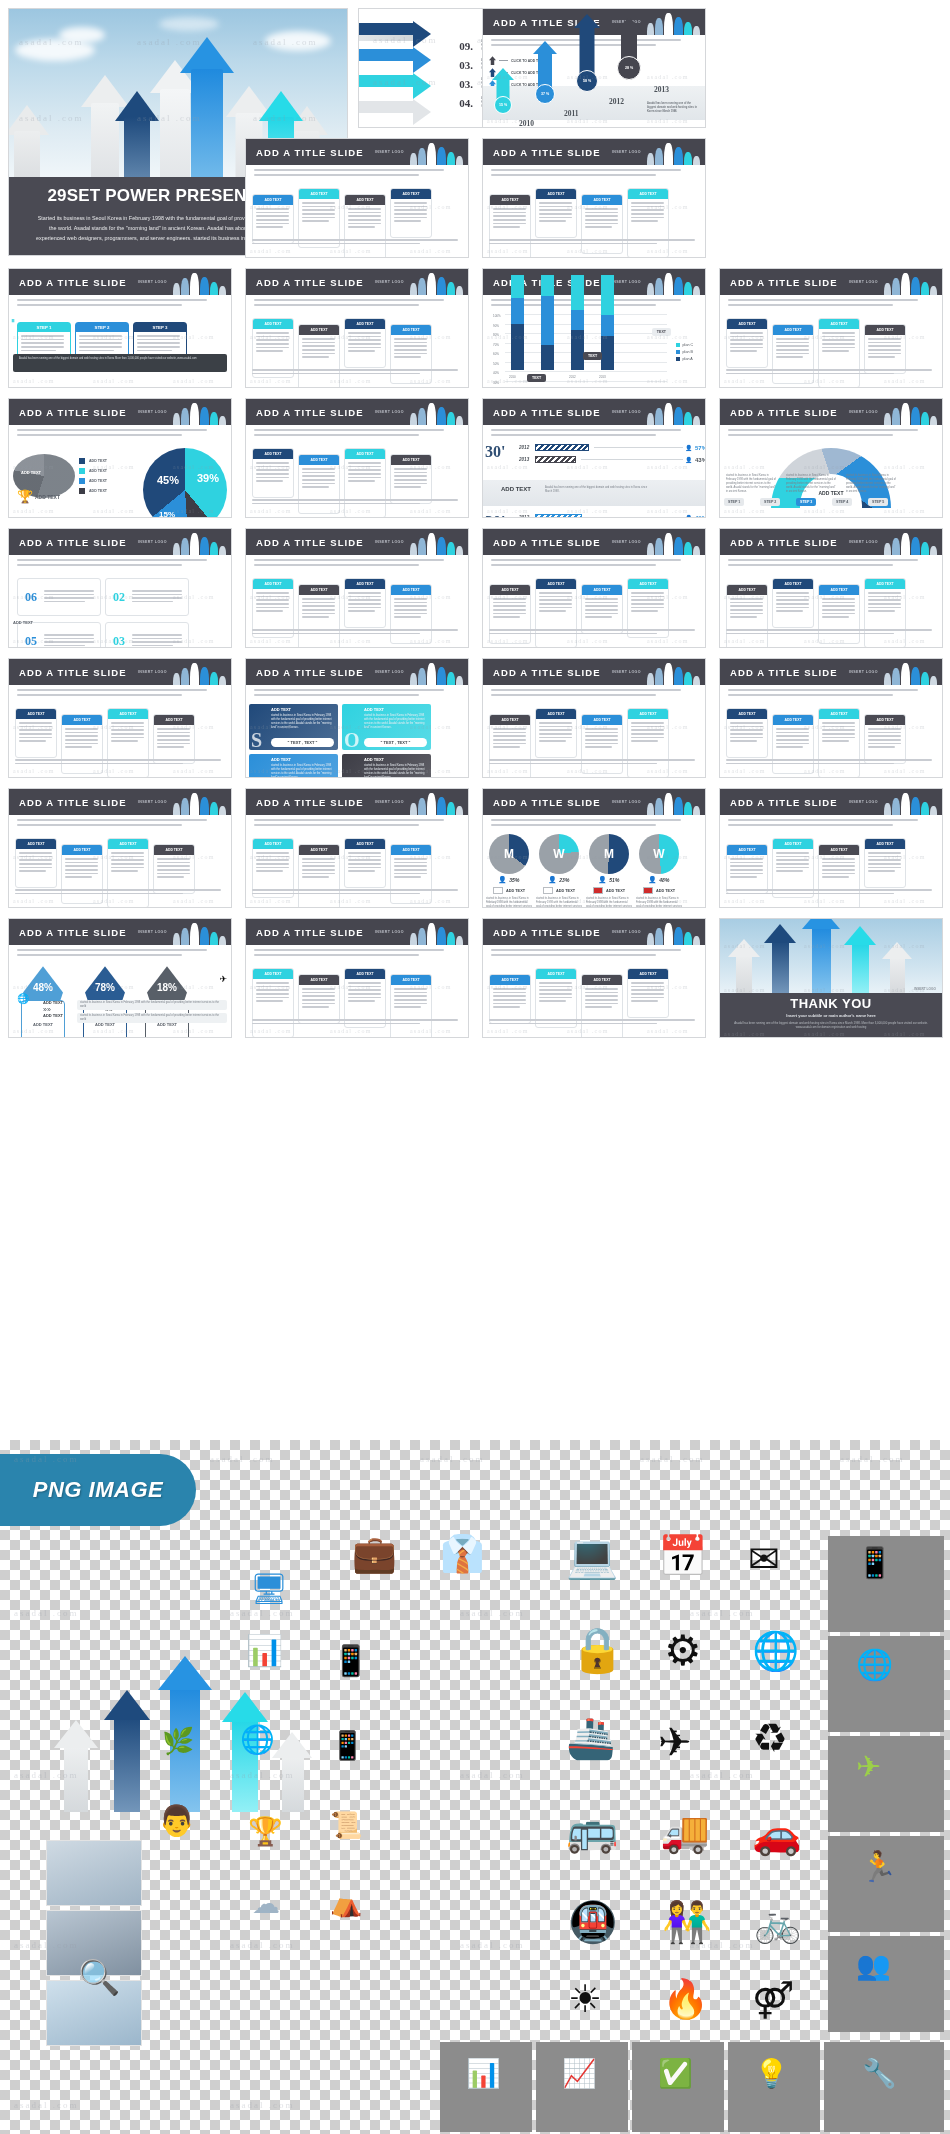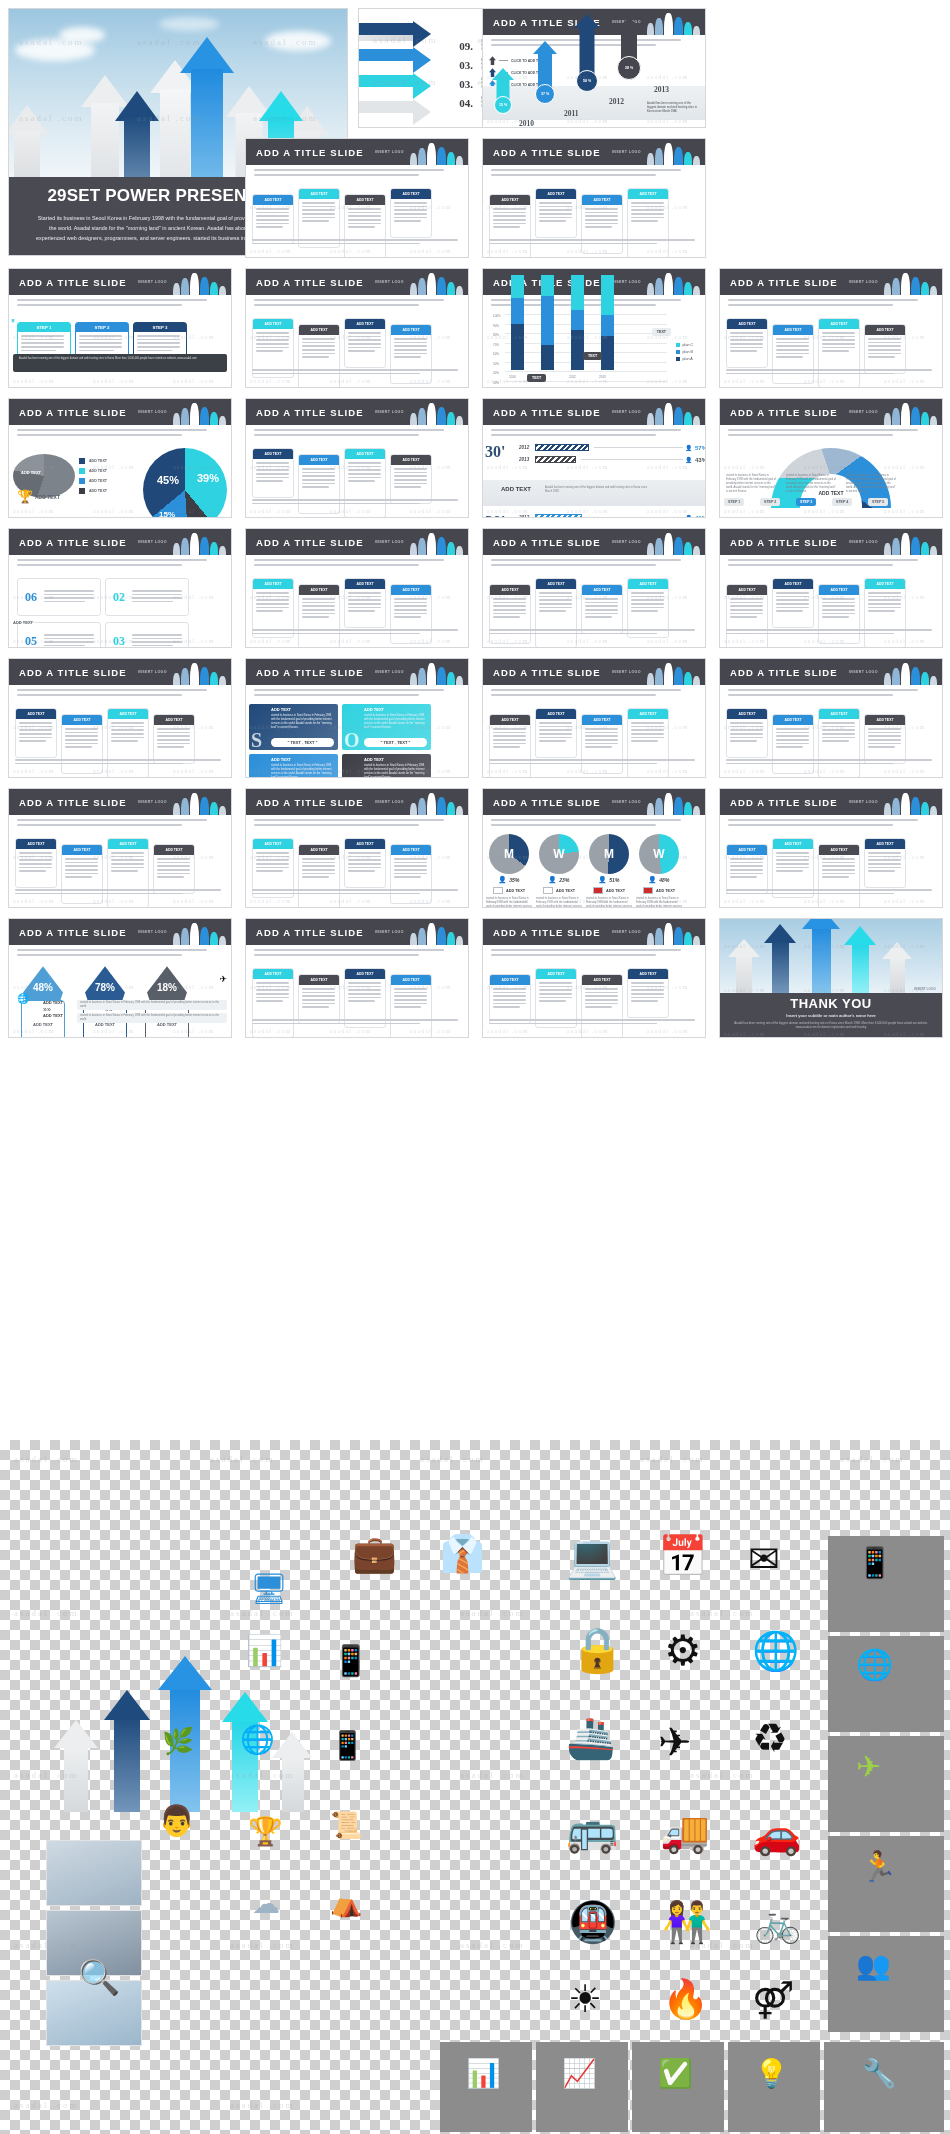--- a/index.html
+++ b/index.html
@@ -1987,20 +1987,23 @@
         <div class="wm" style="left:4px;top:68px;font-size:6px;letter-spacing:1.2px;">asadal .com</div>
         <div class="wm" style="left:84px;top:68px;font-size:6px;letter-spacing:1.2px;">asadal .com</div>
         <div class="wm" style="left:164px;top:68px;font-size:6px;letter-spacing:1.2px;">asadal .com</div>
         <div class="wm" style="left:4px;top:112px;font-size:6px;letter-spacing:1.2px;">asadal .com</div>
         <div class="wm" style="left:84px;top:112px;font-size:6px;letter-spacing:1.2px;">asadal .com</div>
         <div class="wm" style="left:164px;top:112px;font-size:6px;letter-spacing:1.2px;">asadal .com</div>
       </div>
     </div>
 
   <div id="pngsec">
+    <div class="png-badge">
+      <span>PNG IMAGE</span>
+    </div>
 
     <div class="grayblock" style="left:828px;top:96px;width:116px;height:96px;"></div>
     <div class="grayblock" style="left:828px;top:196px;width:116px;height:96px;"></div>
     <div class="grayblock" style="left:828px;top:296px;width:116px;height:96px;"></div>
     <div class="grayblock" style="left:828px;top:396px;width:116px;height:96px;"></div>
     <div class="grayblock" style="left:828px;top:496px;width:116px;height:96px;"></div>
 
     <div class="grayblock" style="left:440px;top:602px;width:92px;height:90px;"></div>
     <div class="grayblock" style="left:536px;top:602px;width:92px;height:90px;"></div>
     <div class="grayblock" style="left:632px;top:602px;width:92px;height:90px;"></div>

